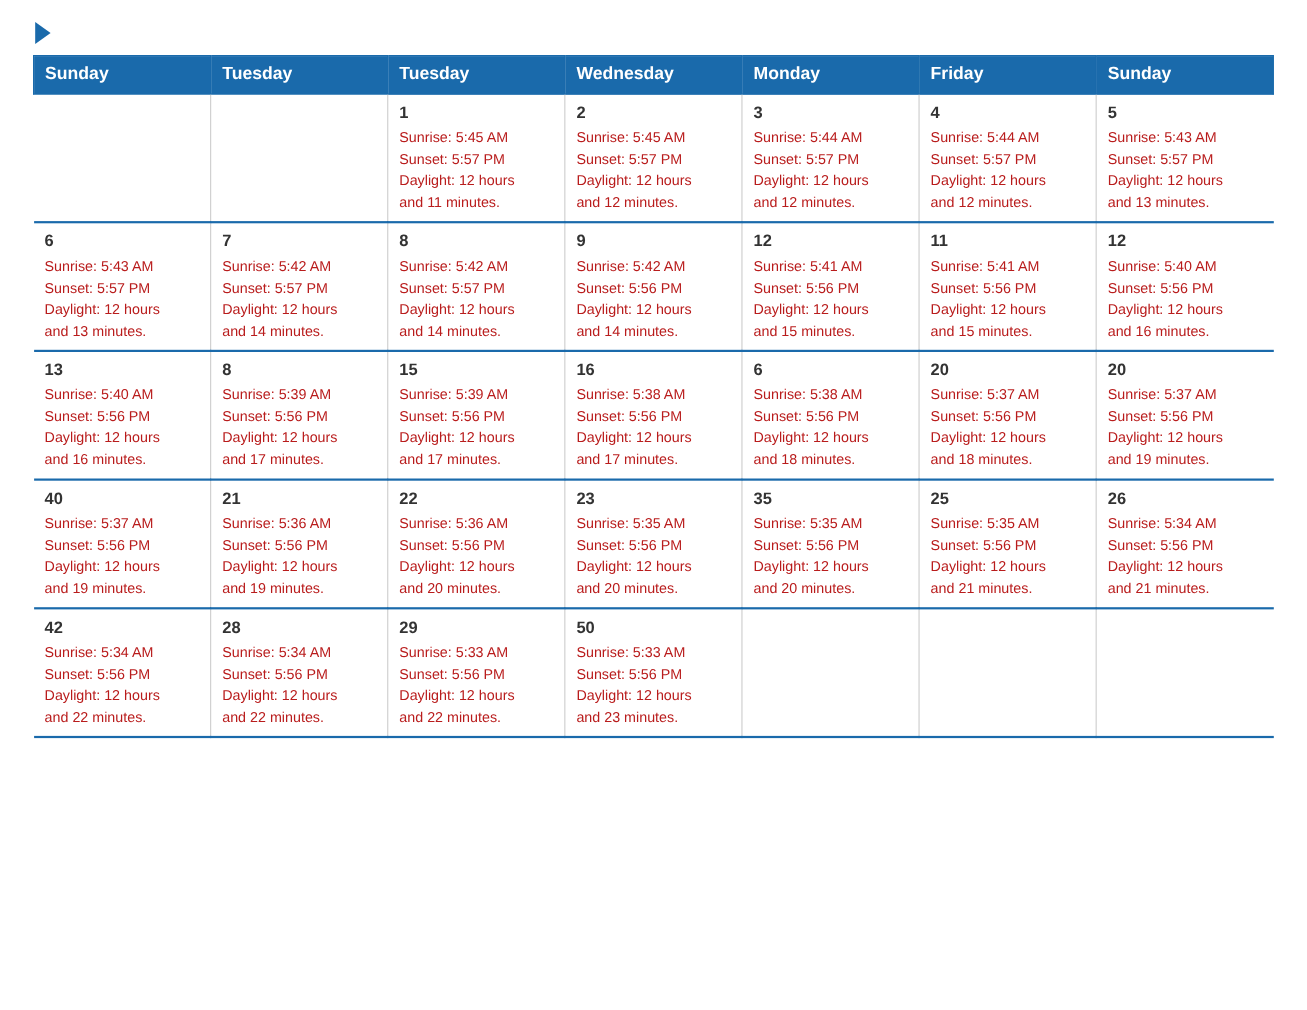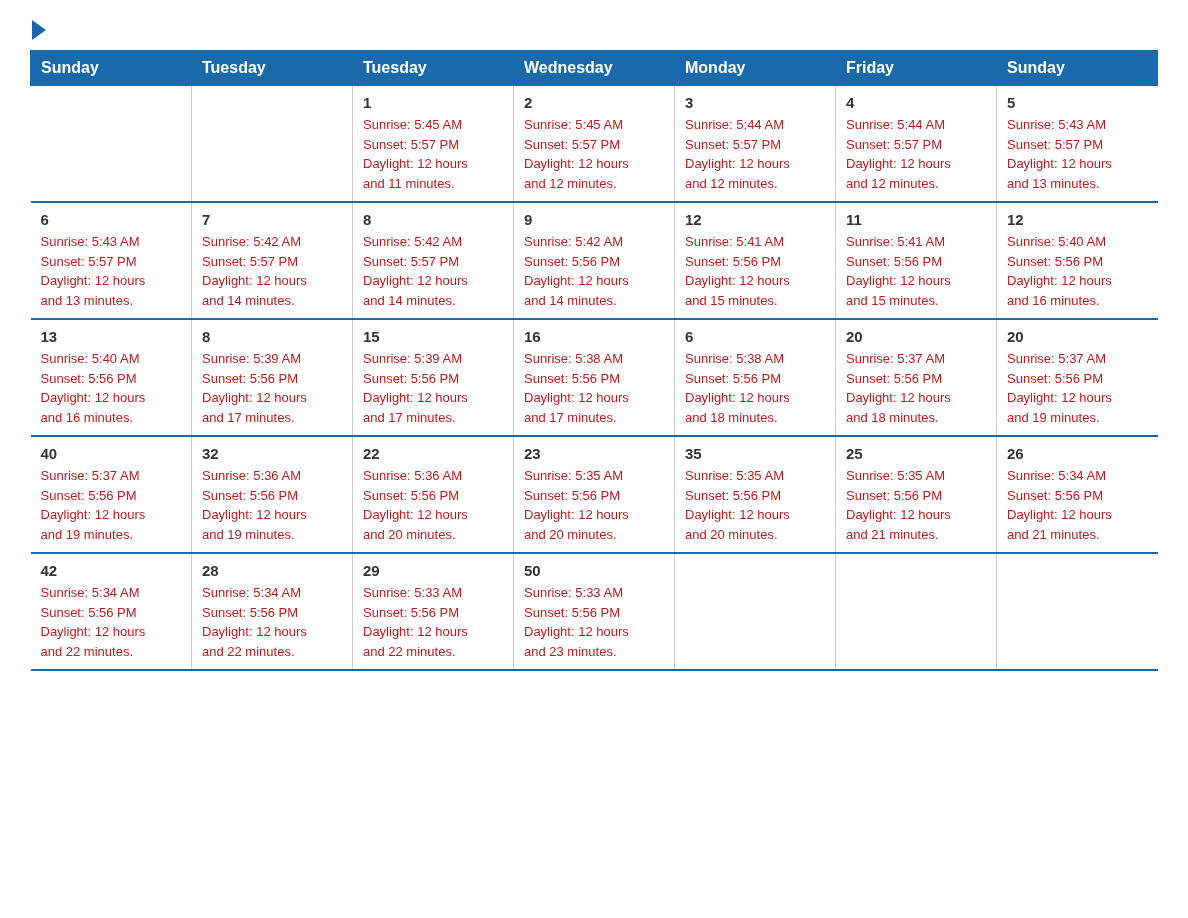--- a/index.html
+++ b/index.html
@@ -271,21 +271,21 @@
       </tr>
       <tr>
         <td>
           <span class="day-number">40</span>
           <div class="day-info" style="white-space: pre-line;">Sunrise: 5:37 AM
 Sunset: 5:56 PM
 Daylight: 12 hours
 and 19 minutes.</div>
         </td>
         <td>
-          <span class="day-number">32</span>
+          <span class="day-number">21</span>
           <div class="day-info" style="white-space: pre-line;">Sunrise: 5:36 AM
 Sunset: 5:56 PM
 Daylight: 12 hours
 and 19 minutes.</div>
         </td>
         <td>
           <span class="day-number">22</span>
           <div class="day-info" style="white-space: pre-line;">Sunrise: 5:36 AM
 Sunset: 5:56 PM
 Daylight: 12 hours

